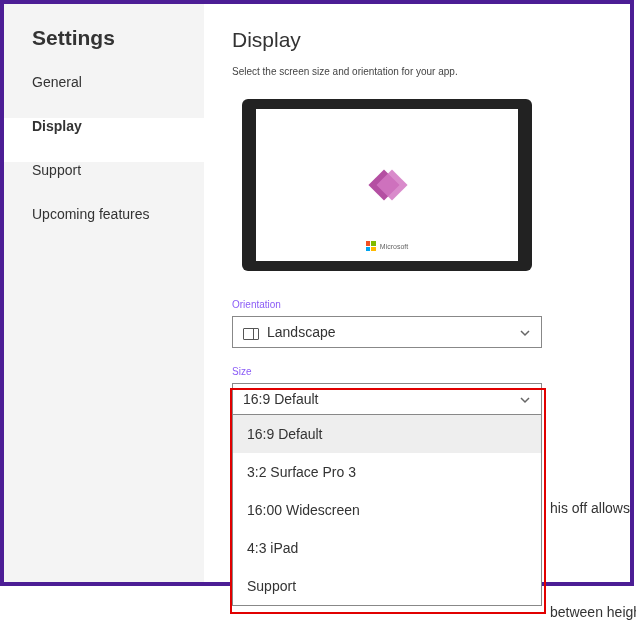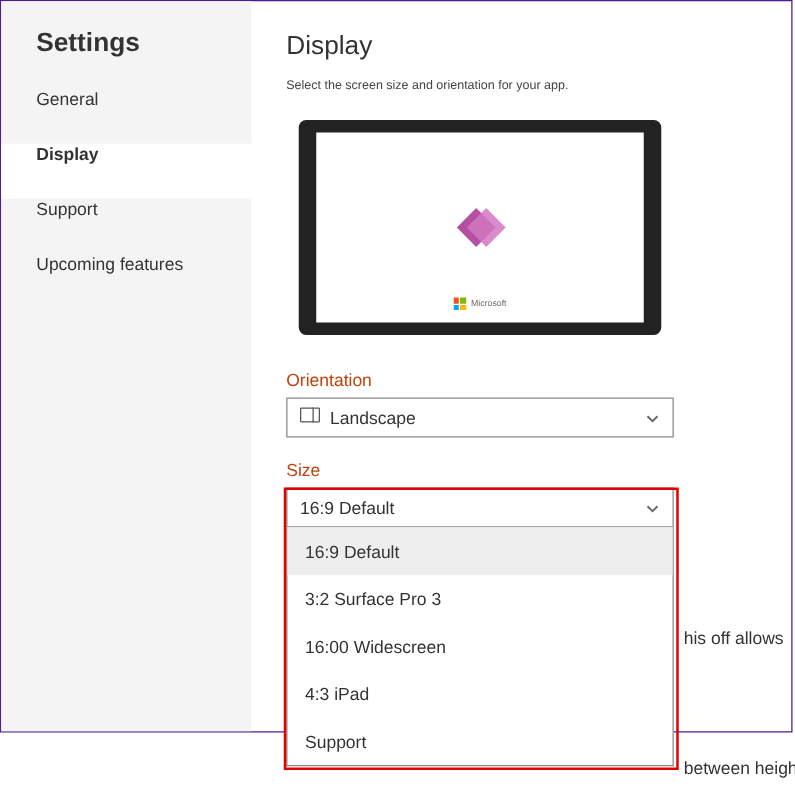--- a/index.html
+++ b/index.html
@@ -1,37 +1,37 @@
 <!DOCTYPE html>
 <html><head>
 <meta charset="utf-8">
 <style>
   * { box-sizing: border-box; margin: 0; padding: 0; }
   html, body { width: 636px; height: 632px; font-family: "Segoe UI", Arial, sans-serif; background: #fff; }
-  .frame { width: 634px; height: 586px; border: 1px solid #4c1d95; display: flex; }
+  .frame { width: 634px; height: 586px; border: 4px solid #4c1d95; display: flex; }
   .sidebar { width: 200px; background: #f4f4f4; padding-top: 22px; }
   .sidebar-title { font-size: 21px; font-weight: 600; color: #333; padding: 0 0 24px 28px; }
   .nav-item { height: 44px; display: flex; padding-left: 28px; font-size: 14px; color: #333; cursor: pointer; }
   .nav-item.active { background: #fff; font-weight: 600; }
   .main { flex: 1; padding: 24px 28px 0 28px; position: relative; }
   .main-title { font-size: 21px; color: #333; font-weight: 400; margin-bottom: 14px; }
   .subtitle { font-size: 10px; color: #444; margin-bottom: 22px; }
   .device-frame { width: 290px; height: 172px; background: #222; border-radius: 6px; padding: 10px 14px; margin: 0 0 28px 10px; }
   .device-screen { width: 100%; height: 100%; background: #fff; display: flex; flex-direction: column; align-items: center; justify-content: center; gap: 18px; position: relative; }
   .pa-logo { position: relative; width: 36px; height: 36px; }
   .pa-d1, .pa-d2 { position: absolute; width: 22px; height: 22px; transform: rotate(45deg); }
   .pa-d1 { background: #b44fa2; left: 4px; top: 7px; }
   .pa-d2 { background: #d277c2; left: 12px; top: 7px; opacity: .85; }
   .ms-logo { display: flex; align-items: center; gap: 4px; position: absolute; bottom: 10px; }
   .ms-grid { width: 10px; height: 10px; display: grid; grid-template-columns: 1fr 1fr; grid-template-rows: 1fr 1fr; gap: 1px; }
   .ms-grid div:nth-child(1){background:#f25022}.ms-grid div:nth-child(2){background:#7fba00}.ms-grid div:nth-child(3){background:#00a4ef}.ms-grid div:nth-child(4){background:#ffb900}
   .ms-text { font-size: 7px; color: #666; }
-  .field-label { font-size: 14px; color: #c2410c; margin-bottom: 6px; }
+  .field-label { font-size: 10px; color: #8b5cf6; margin-bottom: 6px; }
   .select-box { width: 310px; height: 32px; border: 1px solid #888; display: flex; align-items: center; padding: 0 10px; font-size: 14px; color: #333; background: #fff; cursor: pointer; justify-content: space-between; }
-  .select-box .left { display: flex; align-items: flex-start; gap: 8px; }
+  .select-box .left { display: flex; align-items: flex-end; gap: 8px; }
   .chev { width: 12px; height: 12px; }
   .chev svg { width: 12px; height: 12px; stroke: #666; fill: none; stroke-width: 1.5; }
   .landscape-icon { width: 16px; height: 12px; border: 1.2px solid #555; display: inline-block; border-radius: 1px; position: relative; }
   .landscape-icon::after { content:""; position:absolute; right:-1.2px; top:-1.2px; width:5px; height:12px; border-left:1.2px solid #555; }
   .size-block { margin-top: 18px; position: relative; }
   .red-box { position: absolute; border: 2px solid #e10000; left: -2px; width: 316px; height: 226px; top: 22px; pointer-events: none; }
   .dropdown { width: 310px; border: 1px solid #888; border-top: none; background: #fff; }
   .dd-item { height: 38px; display: flex; align-items: center; padding-left: 14px; font-size: 14px; color: #333; cursor: pointer; }
   .dd-item.sel { background: #eee; }
   .truncated-row { position: absolute; font-size: 14px; color: #333; white-space: nowrap; }

